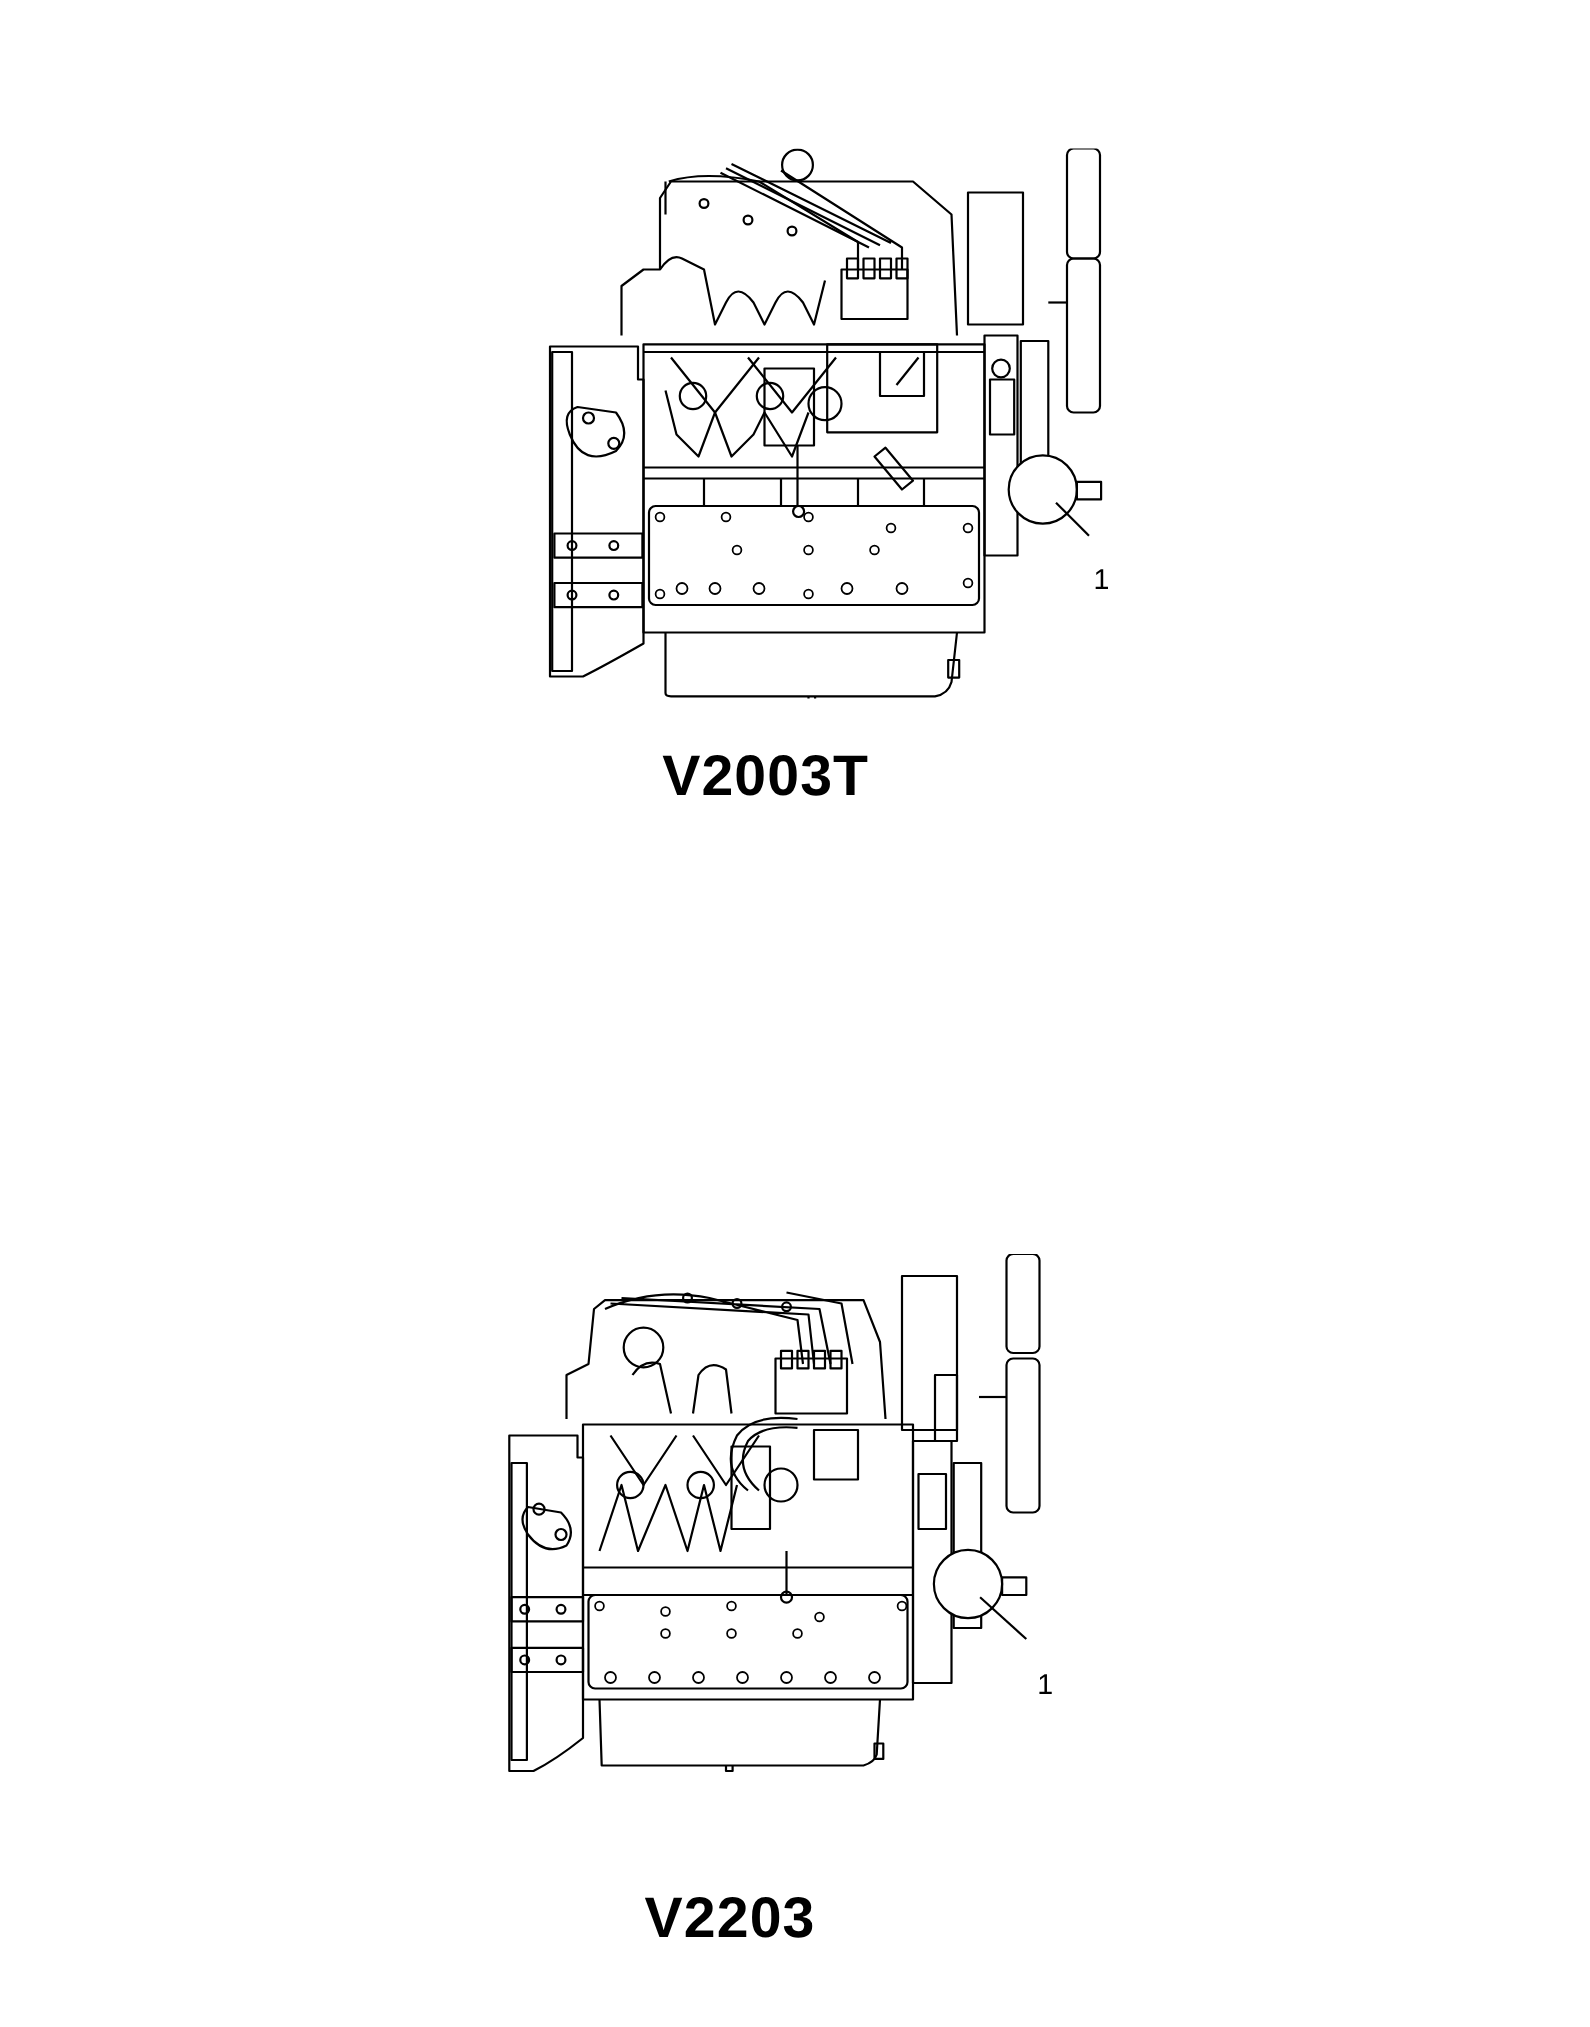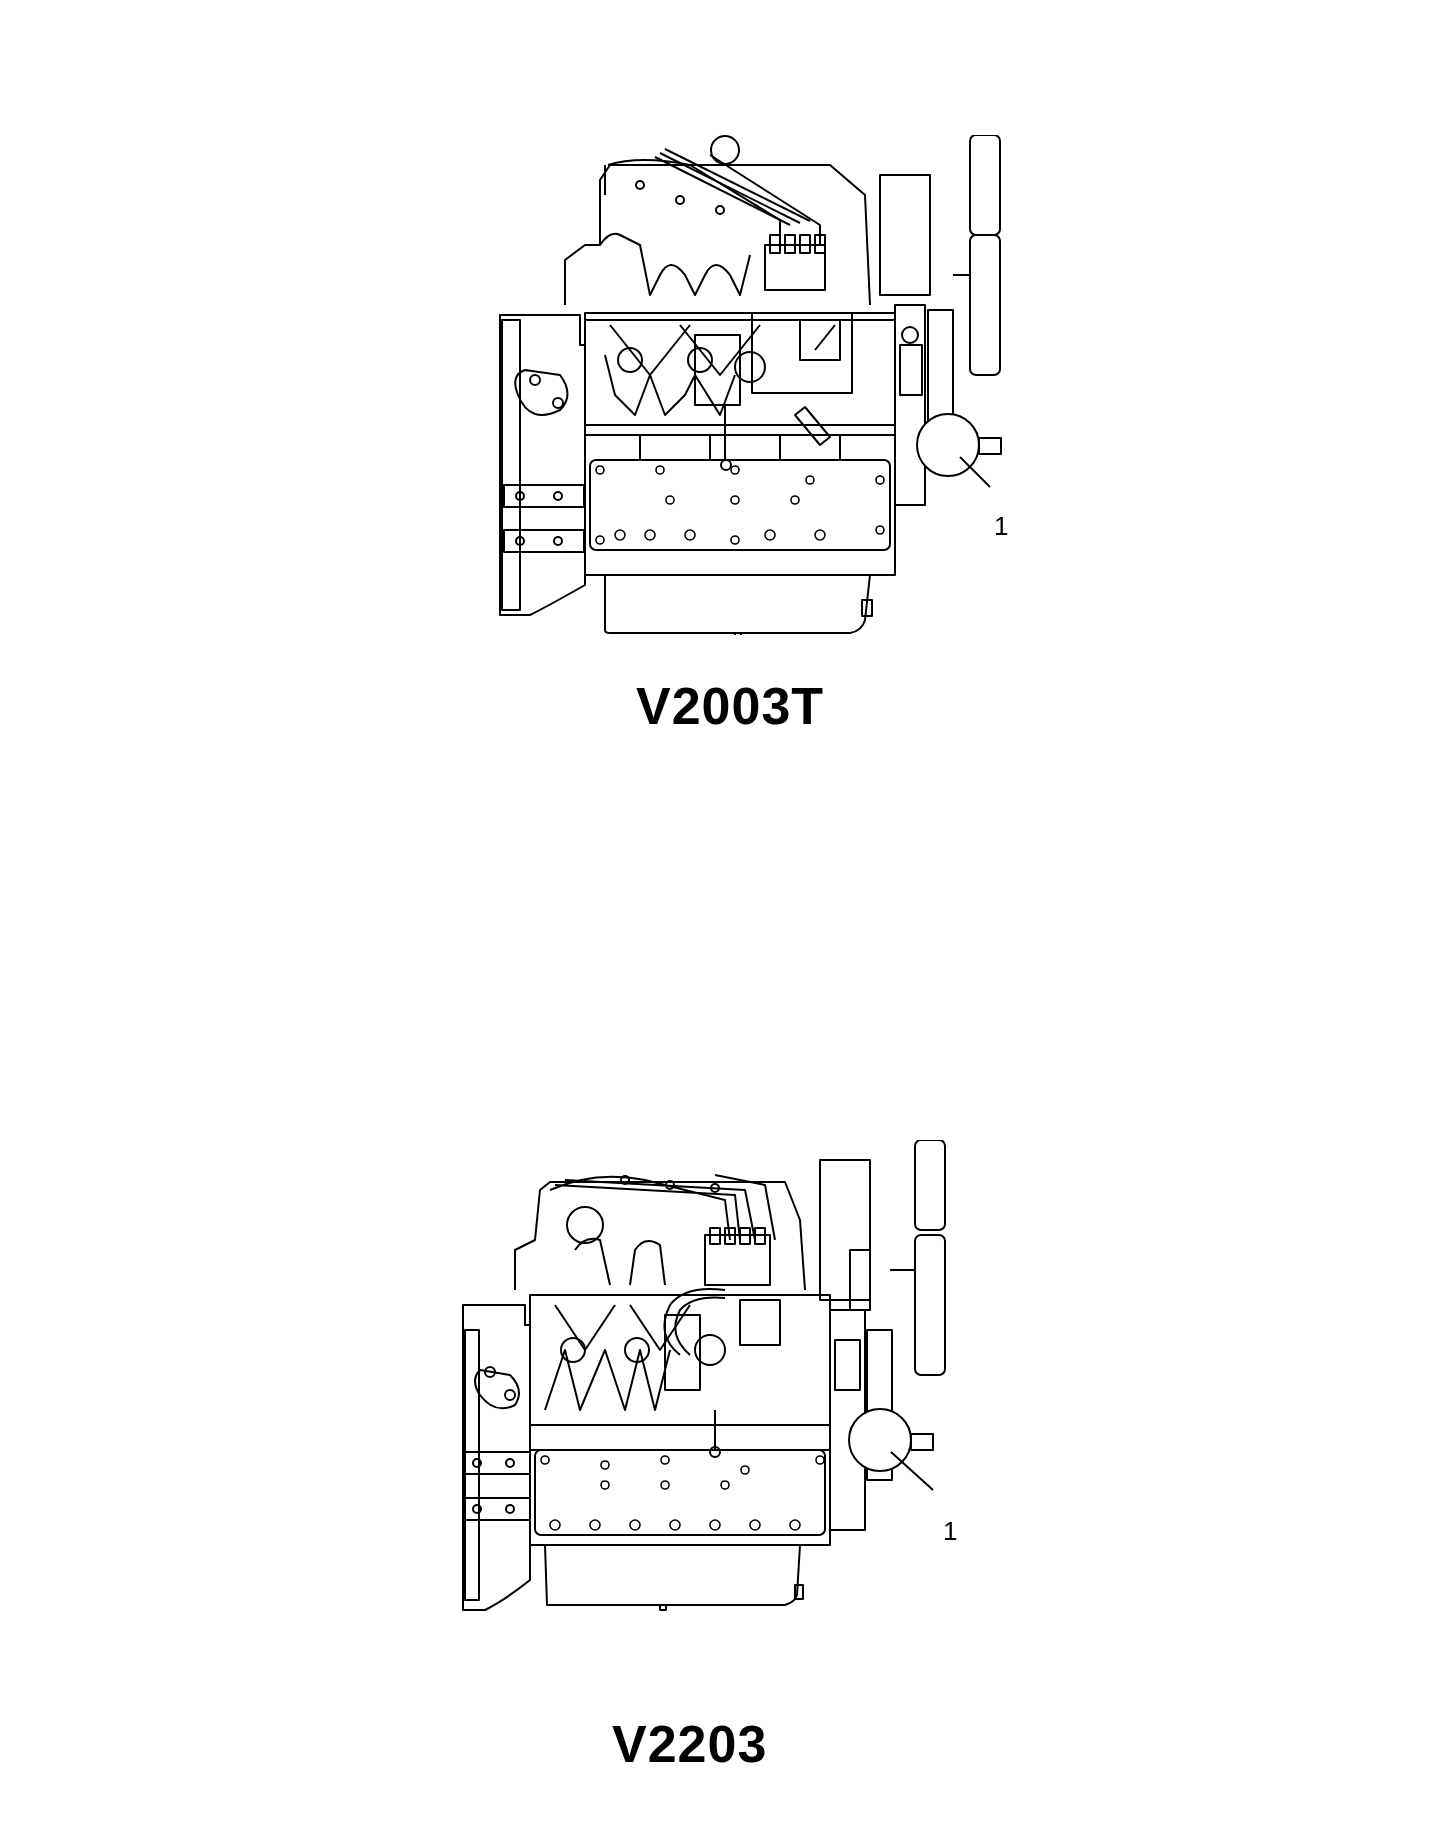--- a/index.html
+++ b/index.html
@@ -99,21 +99,21 @@
     <line x1="463" y1="140" x2="480" y2="140"></line>
 
     <circle cx="458" cy="310" r="31" fill="#fff"></circle>
     <rect x="489" y="303" width="22" height="16"></rect>
 
     <line x1="470" y1="322" x2="500" y2="352"></line>
   </svg>
   <span class="callout-num" style="position:absolute; left:504px; top:376px;">1</span>
 </div>
 
-<div class="model-label" style="left:636px; top:680px;text-align:right;">V2003T</div>
+<div class="model-label" style="left:602px; top:680px;text-align:right;">V2003T</div>
 
 <div class="figure" style="left:455px; top:1140px; width:560px; height:480px;">
   <svg width="560" height="480" viewBox="0 0 560 480" fill="none" stroke="#000" stroke-width="2" stroke-linejoin="round">
 
     <path d="M8 165 L70 165 L70 185 L75 185 L75 440 Q50 460 30 470 L8 470 Z"></path>
     <rect x="10" y="190" width="14" height="270"></rect>
     <path d="M25 230 Q15 240 25 255 Q40 275 60 265 Q70 250 55 235 Z"></path>
     <circle cx="35" cy="232" r="5"></circle>
       <circle cx="55" cy="255" r="5"></circle>
     <rect x="10" y="312" width="65" height="22"></rect>
@@ -186,13 +186,13 @@
     <line x1="435" y1="130" x2="460" y2="130"></line>
 
     <circle cx="425" cy="300" r="31" fill="#fff"></circle>
     <rect x="456" y="294" width="22" height="16"></rect>
 
     <line x1="436" y1="312" x2="478" y2="350"></line>
   </svg>
   <span class="callout-num" style="position:absolute; left:488px; top:376px;">1</span>
 </div>
 
-<div class="model-label" style="left:612px; top:1718px;text-align:right;">V2203</div>
+<div class="model-label" style="left:586px; top:1718px;text-align:right;">V2203</div>
 
 </body></html>

